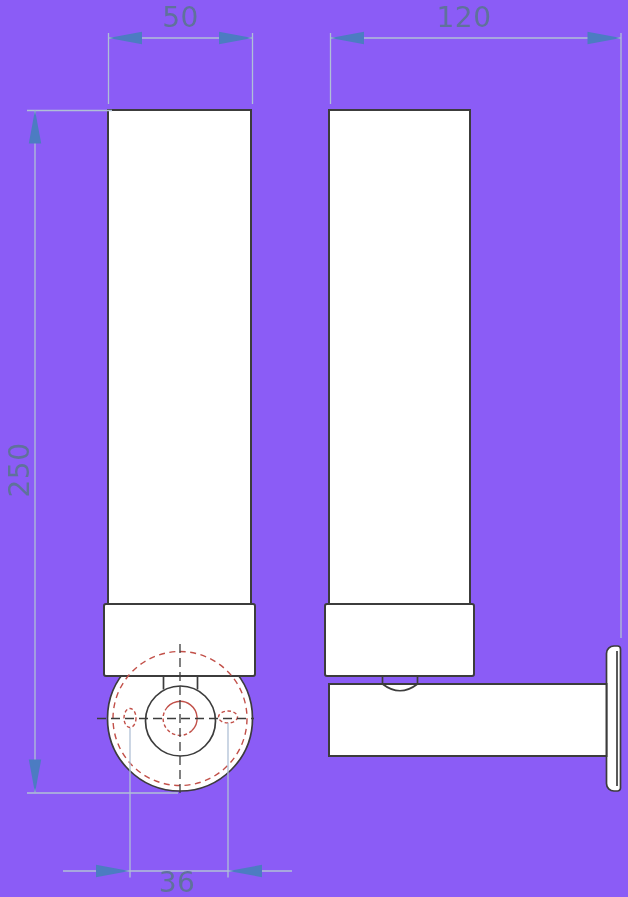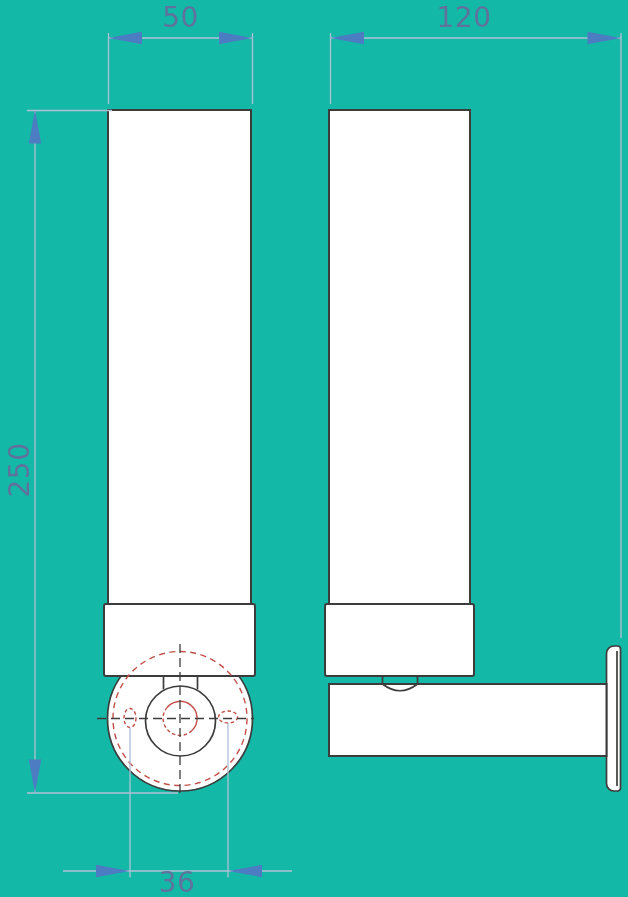--- a/index.html
+++ b/index.html
@@ -1,16 +1,16 @@
 <!DOCTYPE html>
 <html><head>
 <meta charset="utf-8">
 <style>
   html,body{margin:0;padding:0;background:#ffffff;}
-  .stage{position:relative;width:628px;height:897px;background:#14b8a6;overflow:hidden;}
+  .stage{position:relative;width:628px;height:897px;background:#8b5cf6;overflow:hidden;}
   svg{display:block;}
   .outline{fill:#ffffff;stroke:#3c3c3c;stroke-width:2;}
   .outline-thin{fill:none;stroke:#3c3c3c;stroke-width:1.7;}
   .outline-fill{fill:#ffffff;stroke:#3c3c3c;stroke-width:1.7;}
   .centerline{fill:none;stroke:#3c3c3c;stroke-width:1.3;stroke-dasharray:9 5;}
   .red-dash{fill:none;stroke:#c25049;stroke-width:1.4;stroke-dasharray:6 4.5;}
   .red-dash-fine{fill:none;stroke:#c25049;stroke-width:1.4;stroke-dasharray:3.5 2.5;}
   .red-solid{fill:none;stroke:#c25049;stroke-width:1.4;}
   .dim-line{fill:none;stroke:#b0c0d6;stroke-width:1.3;}
   .dim-arrow{fill:#4c7cc2;stroke:none;}

